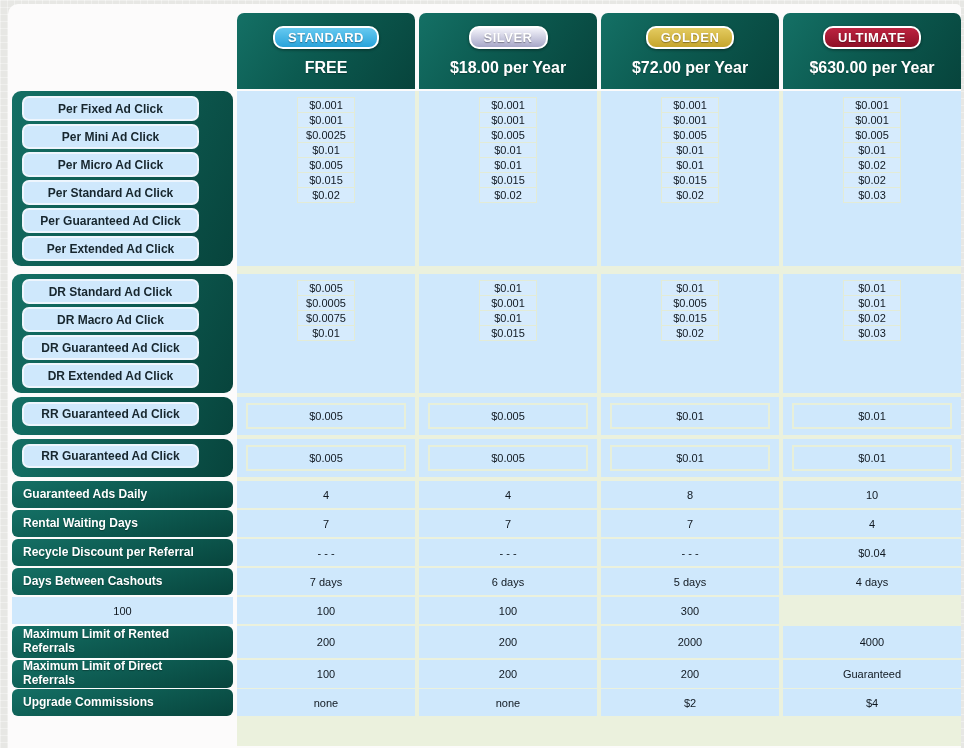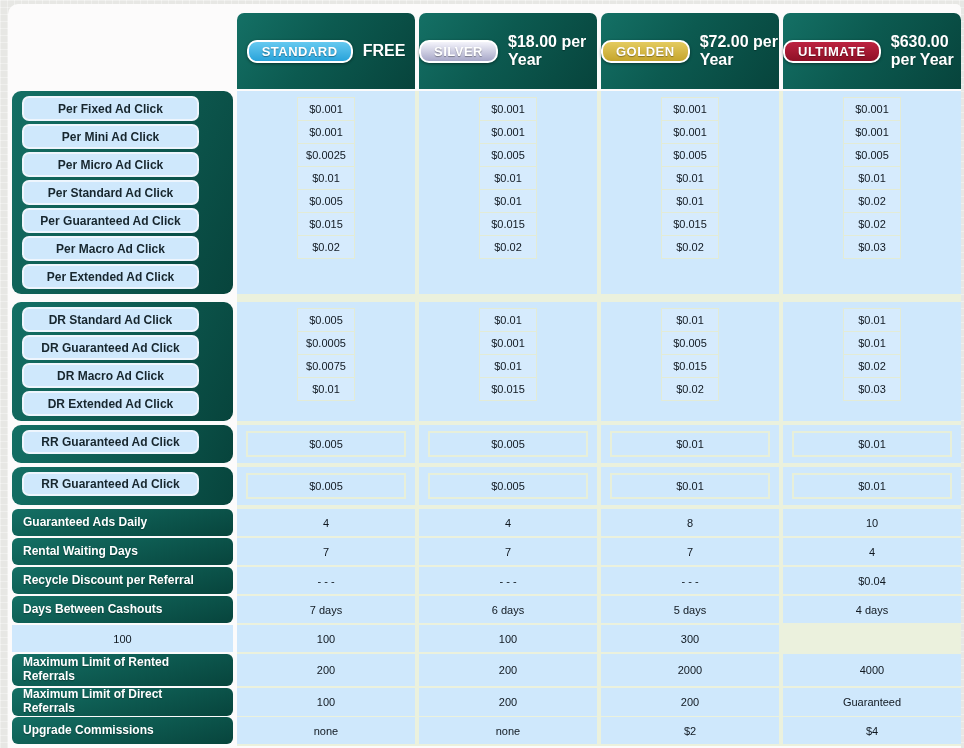--- a/index.html
+++ b/index.html
@@ -32,21 +32,21 @@
     grid-template-columns:221px 178px 178px 178px 178px;
     column-gap:4px;
   }
   .mt2{margin-top:2px}.mt4{margin-top:4px}.mt8{margin-top:8px}
   .header-band{margin-top:9px;margin-bottom:2px;}
   .left-spacer{grid-column:1;}
   .header-cell{
     height:76px;
     border-radius:7px 7px 0 0;
     background:linear-gradient(125deg, var(--teal-light) 0%, var(--teal-mid) 45%, var(--teal-dark) 100%);
-    display:flex;align-items:center;justify-content:center;gap:10px;
+    display:flex;flex-direction:column;align-items:center;justify-content:center;gap:10px;
   }
   .badge{
     padding:2px 13px;
     border:2px solid #ffffff;
     border-radius:10px;
     color:#ffffff;font-weight:bold;font-size:13px;letter-spacing:.5px;
     text-shadow:0 1px 1px rgba(0,0,0,.35);
     box-shadow:0 1px 3px rgba(0,0,0,.45);
     white-space:nowrap;
   }
@@ -68,21 +68,21 @@
     display:flex;align-items:center;justify-content:center;
     font-size:12px;font-weight:bold;color:#17262e;
     cursor:pointer;
   }
   .value-panel{
     background:var(--panel-blue);
     padding:6px 0;
     display:flex;flex-direction:column;align-items:center;
   }
   .value-box{
-    width:58px;height:24px;margin-top:-1px;box-sizing:border-box;
+    width:58px;height:16px;margin-top:-1px;box-sizing:border-box;
     border:1px solid #e3ebd6;
     background:var(--box-blue);
     display:flex;align-items:center;justify-content:center;
     font-size:11px;color:#101820;
   }
   .value-box:first-child{margin-top:0;}
   .wide-left{padding:5px 34px 5px 10px;}
   .wide-btn{height:24px;}
   .wide-panel{
     background:var(--panel-blue);
@@ -134,21 +134,20 @@
           <div class="price">$630.00 per Year</div>
         </div>
       </div>
       <div class="band">
         <div class="label-block">
           <div class="label-btn">Per Fixed Ad Click</div>
           <div class="label-btn">Per Mini Ad Click</div>
           <div class="label-btn">Per Micro Ad Click</div>
           <div class="label-btn">Per Standard Ad Click</div>
           <div class="label-btn">Per Guaranteed Ad Click</div>
-          <div class="label-btn">Per Macro Ad Click</div>
           <div class="label-btn">Per Extended Ad Click</div>
         </div>
         <div class="value-panel">
           <div class="value-box">$0.001</div>
           <div class="value-box">$0.001</div>
           <div class="value-box">$0.0025</div>
           <div class="value-box">$0.01</div>
           <div class="value-box">$0.005</div>
           <div class="value-box">$0.015</div>
           <div class="value-box">$0.02</div>
@@ -177,22 +176,22 @@
           <div class="value-box">$0.005</div>
           <div class="value-box">$0.01</div>
           <div class="value-box">$0.02</div>
           <div class="value-box">$0.02</div>
           <div class="value-box">$0.03</div>
         </div>
       </div>
       <div class="band mt8">
         <div class="label-block">
           <div class="label-btn">DR Standard Ad Click</div>
+          <div class="label-btn">DR Macro Ad Click</div>
           <div class="label-btn">DR Guaranteed Ad Click</div>
-          <div class="label-btn">DR Macro Ad Click</div>
           <div class="label-btn">DR Extended Ad Click</div>
         </div>
         <div class="value-panel">
           <div class="value-box">$0.005</div>
           <div class="value-box">$0.0005</div>
           <div class="value-box">$0.0075</div>
           <div class="value-box">$0.01</div>
         </div>
         <div class="value-panel">
           <div class="value-box">$0.01</div>

